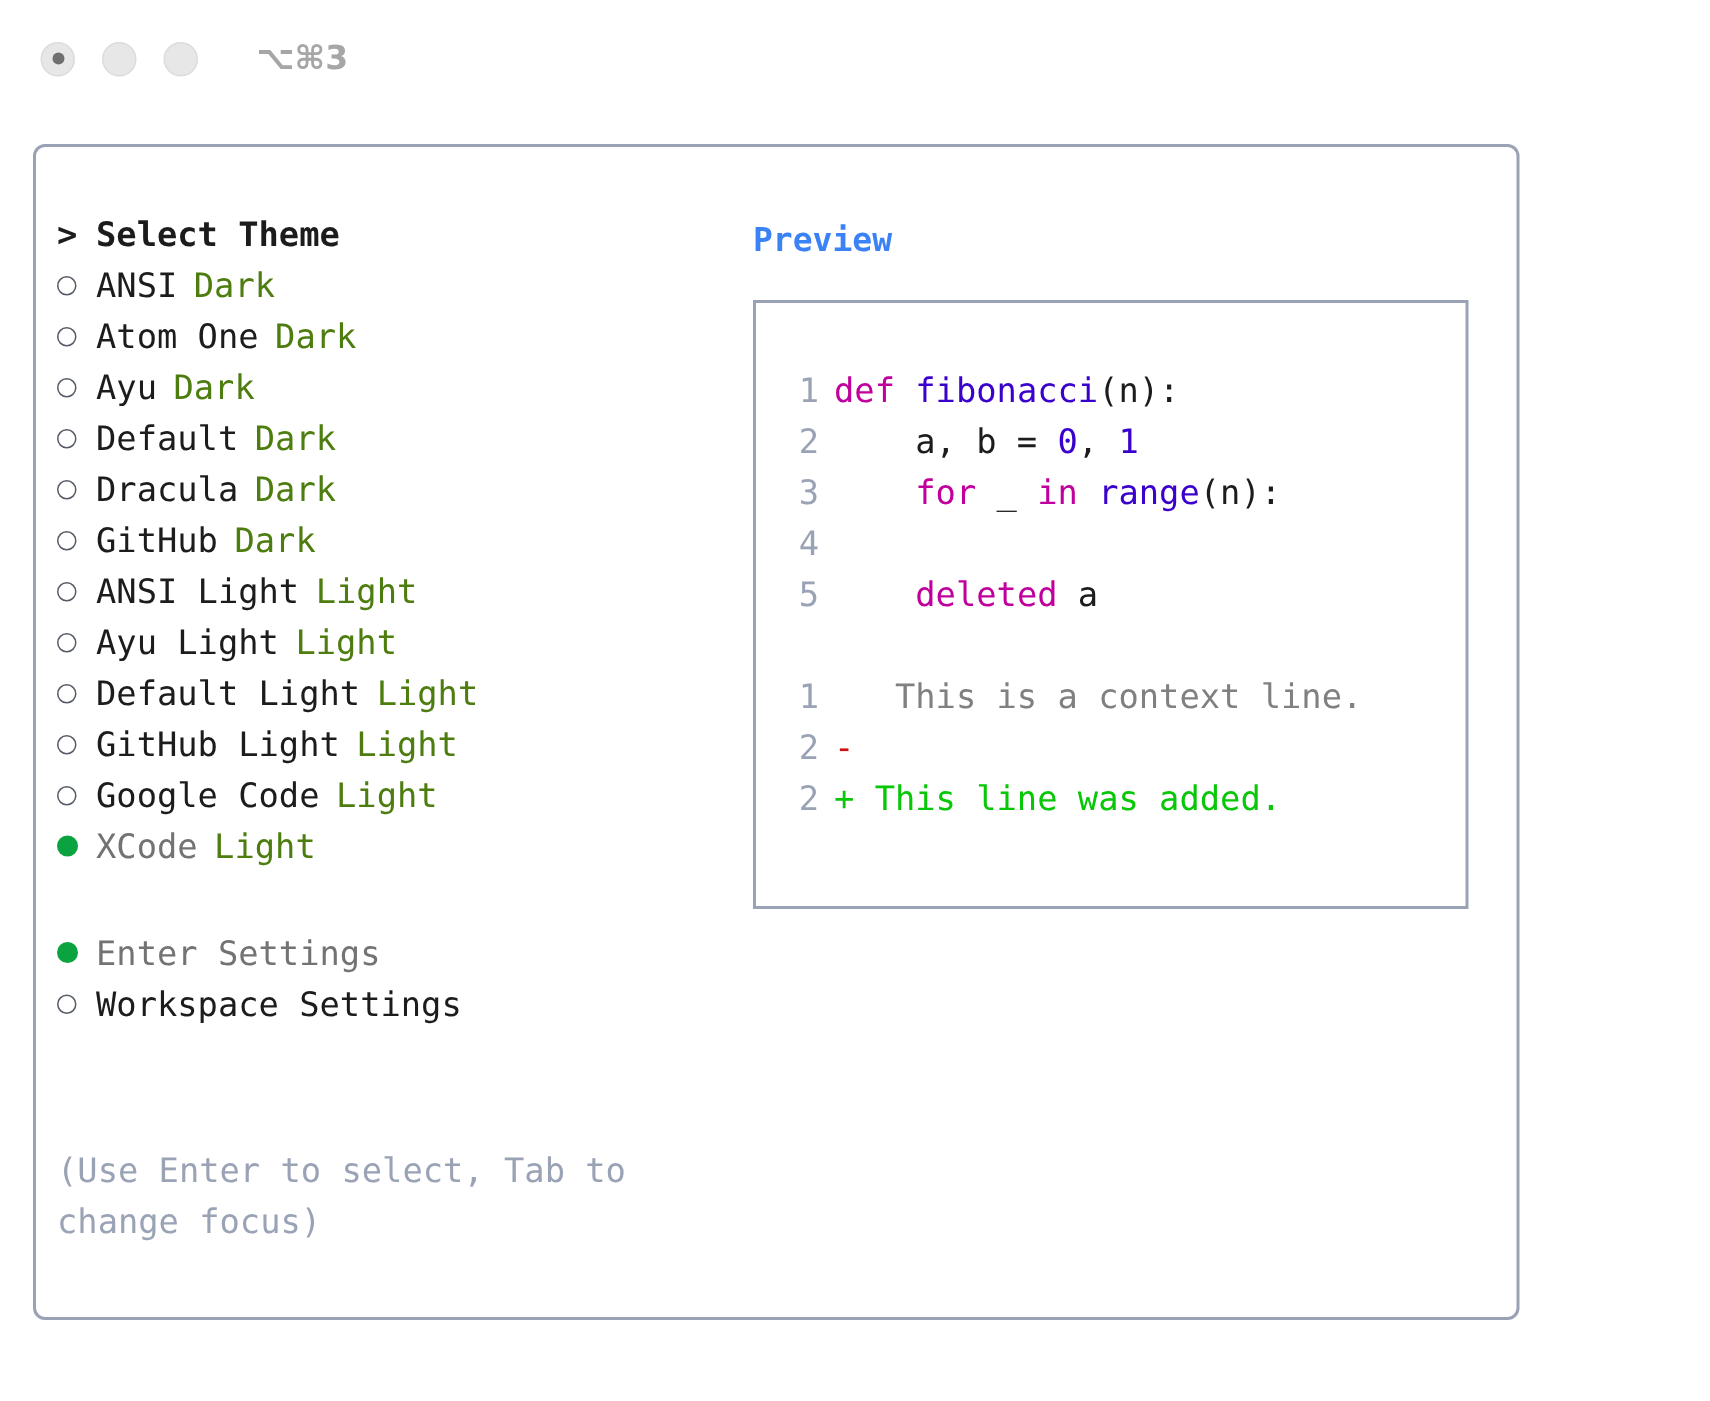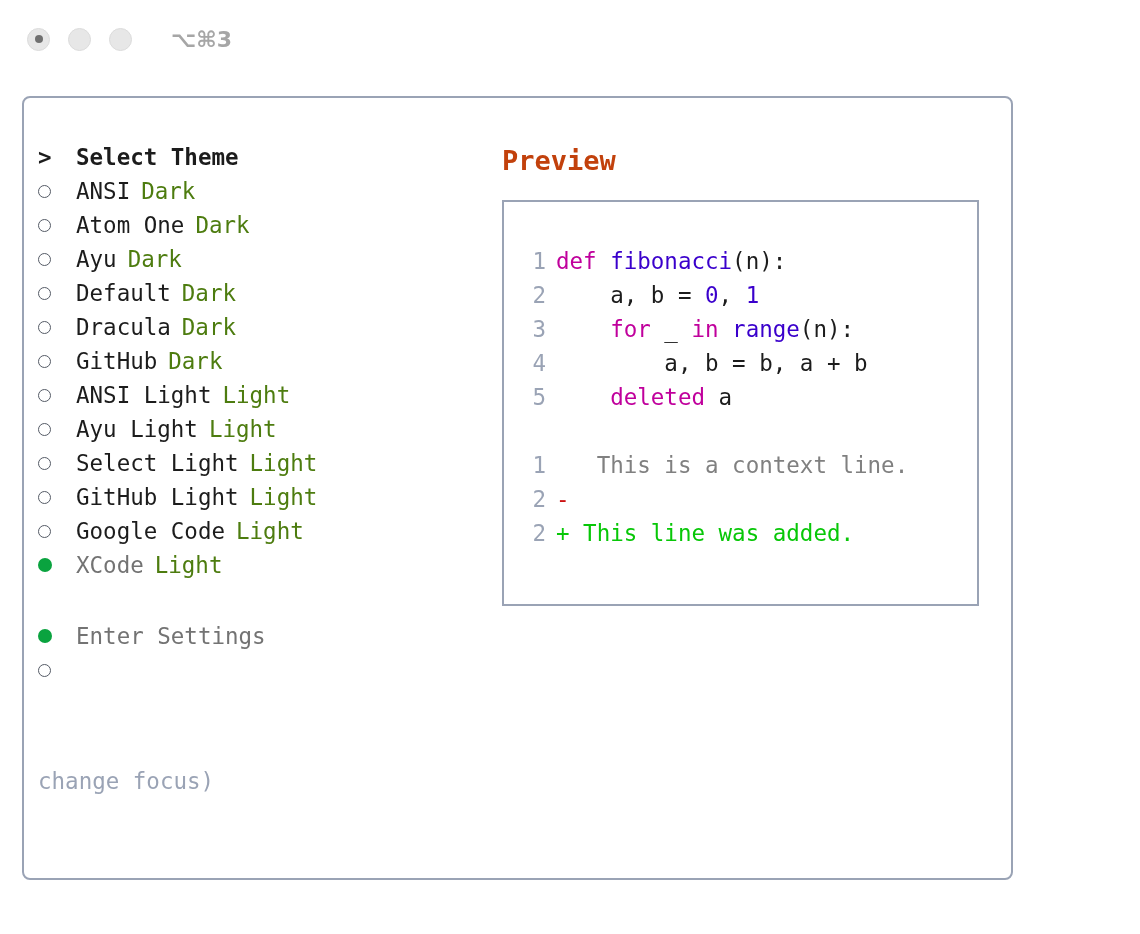--- a/index.html
+++ b/index.html
@@ -126,21 +126,20 @@
     display: inline-block;
     width: 14px;
     height: 14px;
     border-radius: 50%;
     background: #0aa33f;
     position: relative;
     top: -1px;
   }
   .label {
     color: #1c1c1c;
-    margin-left: 12px;
   }
   .row.selected .label {
     color: #737373;
   }
   .badge {
     color: #4d7c0f;
     margin-left: 11px;
   }
 
   .section-gap {
@@ -158,23 +157,23 @@
   }
 
   
   .right-col {
     position: absolute;
     left: 478px;
     top: 46px;
     width: 490px;
   }
   .preview-title {
-    font-size: 27px;
-    font-weight: bold;
-    color: #c2410c;
+    font-size: 22px;
+    font-weight: bold;
+    color: #3b82f6;
     height: 34px;
     line-height: 34px;
   }
   .preview-box {
     margin-top: 22px;
     width: 477px;
     height: 406px;
     border: 2px solid #9aa3b5;
     box-sizing: border-box;
     background: #ffffff;
@@ -235,47 +234,48 @@
 
         <div id="theme-items">
             <div class="row"><span class="prefix"><span class="bullet-o"></span></span><span class="label">ANSI</span><span class="badge">Dark</span></div>
             <div class="row"><span class="prefix"><span class="bullet-o"></span></span><span class="label">Atom One</span><span class="badge">Dark</span></div>
             <div class="row"><span class="prefix"><span class="bullet-o"></span></span><span class="label">Ayu</span><span class="badge">Dark</span></div>
             <div class="row"><span class="prefix"><span class="bullet-o"></span></span><span class="label">Default</span><span class="badge">Dark</span></div>
             <div class="row"><span class="prefix"><span class="bullet-o"></span></span><span class="label">Dracula</span><span class="badge">Dark</span></div>
             <div class="row"><span class="prefix"><span class="bullet-o"></span></span><span class="label">GitHub</span><span class="badge">Dark</span></div>
             <div class="row"><span class="prefix"><span class="bullet-o"></span></span><span class="label">ANSI Light</span><span class="badge">Light</span></div>
             <div class="row"><span class="prefix"><span class="bullet-o"></span></span><span class="label">Ayu Light</span><span class="badge">Light</span></div>
-            <div class="row"><span class="prefix"><span class="bullet-o"></span></span><span class="label">Select Light</span><span class="badge">Light</span></div>
+            <div class="row"><span class="prefix"><span class="bullet-o"></span></span><span class="label">Default Light</span><span class="badge">Light</span></div>
             <div class="row"><span class="prefix"><span class="bullet-o"></span></span><span class="label">GitHub Light</span><span class="badge">Light</span></div>
             <div class="row"><span class="prefix"><span class="bullet-o"></span></span><span class="label">Google Code</span><span class="badge">Light</span></div>
             <div class="row selected"><span class="prefix"><span class="bullet-filled"></span></span><span class="label">XCode</span><span class="badge">Light</span></div>
           </div>
 
         <div class="section-gap"></div>
 
 
         <div id="apply-items">
             <div class="row selected"><span class="prefix"><span class="bullet-filled"></span></span><span class="label">Enter Settings</span></div>
-            <div class="row"><span class="prefix"><span class="bullet-o"></span></span></div>
+            <div class="row"><span class="prefix"><span class="bullet-o"></span></span><span class="label">Workspace Settings</span></div>
           </div>
       </div>
 
       <div class="hint">
+        <div>(Use Enter to select, Tab to</div>
         <div>change focus)</div>
       </div>
 
       <div class="right-col">
         <div class="preview-title">Preview</div>
         <div class="preview-box">
           <div id="code-block">
               <div class="code-line"><span class="ln">1</span><span class="tok-kw">def </span><span class="tok-fn">fibonacci</span><span class="tok-plain">(n):</span></div>
               <div class="code-line"><span class="ln">2</span><span class="tok-plain">    a, b = </span><span class="tok-num">0</span><span class="tok-plain">, </span><span class="tok-num">1</span></div>
               <div class="code-line"><span class="ln">3</span><span class="tok-plain">    </span><span class="tok-kw">for</span><span class="tok-plain"> _ </span><span class="tok-kw">in</span><span class="tok-plain"> </span><span class="tok-fn">range</span><span class="tok-plain">(n):</span></div>
-              <div class="code-line"><span class="ln">4</span><span class="tok-plain">        a, b = b, a + b</span></div>
+              <div class="code-line"><span class="ln">4</span></div>
               <div class="code-line"><span class="ln">5</span><span class="tok-plain">    </span><span class="tok-kw">deleted</span><span class="tok-plain"> a</span></div>
             </div>
           <div class="blank-line"></div>
           <div id="diff-block">
               <div class="code-line"><span class="ln">1</span><span class="tok-ctx"> </span><span class="tok-ctx">  This is a context line.</span></div>
               <div class="code-line"><span class="ln">2</span><span class="tok-del">-</span></div>
               <div class="code-line"><span class="ln">2</span><span class="tok-add">+</span><span class="tok-add"> This line was added.</span></div>
             </div>
         </div>
       </div>

